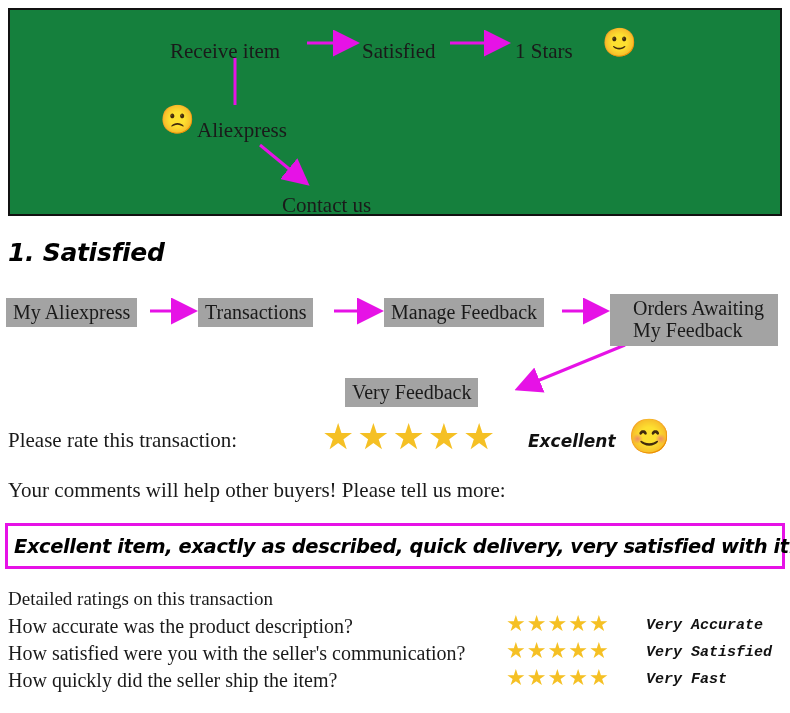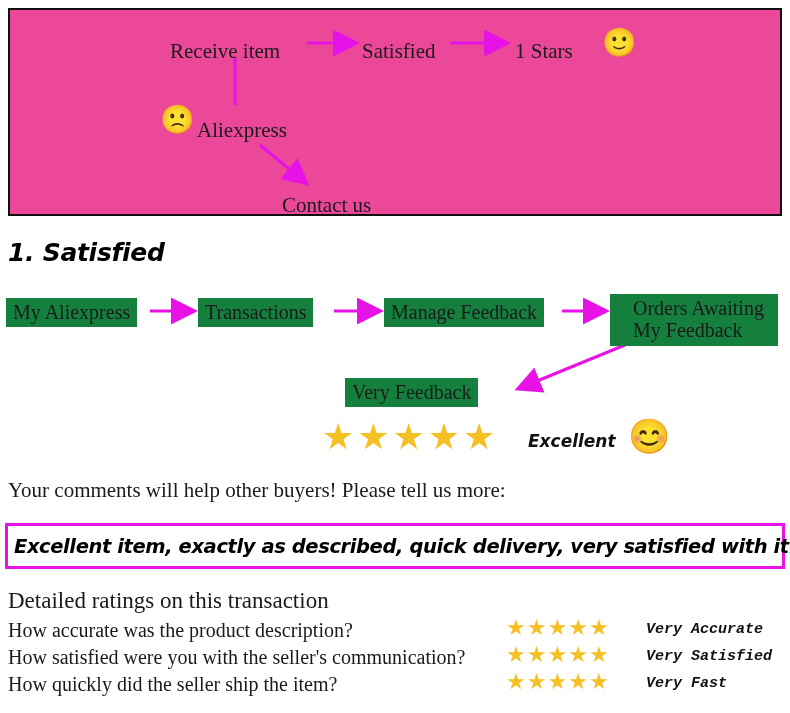--- a/index.html
+++ b/index.html
@@ -11,21 +11,21 @@
     color: #111111;
     overflow: hidden;
     position: relative;
   }
 
   
   #flow-panel {
     position: absolute;
     left: 8px; top: 8px;
     width: 774px; height: 208px;
-    background: #ec4899;
+    background: #15803d;
     border: 2px solid #111111;
   }
   .flow-label {
     position: absolute;
     font-family: "Liberation Serif", serif;
     font-size: 21px;
     color: #1a1a1a;
     white-space: nowrap;
   }
   #lbl-receive  { left: 160px; top: 29px; }
@@ -51,21 +51,21 @@
     font-family: "DejaVu Sans", sans-serif;
     font-weight: bold; font-style: italic;
     font-size: 25px;
     color: #000000;
     letter-spacing: -0.3px;
   }
 
   
   .step {
     position: absolute;
-    background: #15803d;
+    background: #a3a3a3;
     color: #1a1a1a;
     font-family: "Liberation Serif", serif;
     font-size: 20px;
     padding: 3px 7px 4px 7px;
     white-space: nowrap;
     line-height: 1.12;
   }
   #step-1 { left: 6px;   top: 298px; }
   #step-2 { left: 198px; top: 298px; }
   #step-3 { left: 384px; top: 298px; }
@@ -118,21 +118,21 @@
     letter-spacing: -0.4px;
     white-space: nowrap;
   }
 
   
   #details {
     position: absolute;
     left: 8px; top: 588px;
     width: 774px;
   }
-  #details-title { font-size: 23px; color:#1a1a1a; margin-bottom: 4px; }
+  #details-title { font-size: 19px; color:#1a1a1a; margin-bottom: 4px; }
   .detail-row {
     position: relative;
     height: 27px;
   }
   .detail-q {
     position: absolute; left: 0; top: 1px;
     font-size: 20px; color: #1a1a1a; white-space: nowrap;
   }
   .detail-stars {
     position: absolute; left: 498px; top: -3px;
@@ -189,20 +189,21 @@
   <line x1="625" y1="345" x2="520" y2="388" stroke="#e612e6" stroke-width="3" marker-end="url(#ah2)"></line>
 </svg>
 
 <div class="step" id="step-1">My Aliexpress</div>
 <div class="step" id="step-2">Transactions</div>
 <div class="step" id="step-3">Manage Feedback</div>
 <div class="step" id="step-4">Orders Awaiting My Feedback</div>
 <div class="step" id="step-5">Very Feedback</div>
 
 <div id="rate-row">
+  <div id="rate-label">Please rate this transaction:</div>
   <div id="rate-stars">★★★★★</div>
   <div id="rate-word">Excellent</div>
   <div id="rate-emoji">😊</div>
 </div>
 
 <div id="comment-prompt">Your comments will help other buyers! Please tell us more:</div>
 
 <div id="comment-box">
   <div id="comment-text">Excellent item, exactly as described, quick delivery, very satisfied with it.</div>
 </div>

